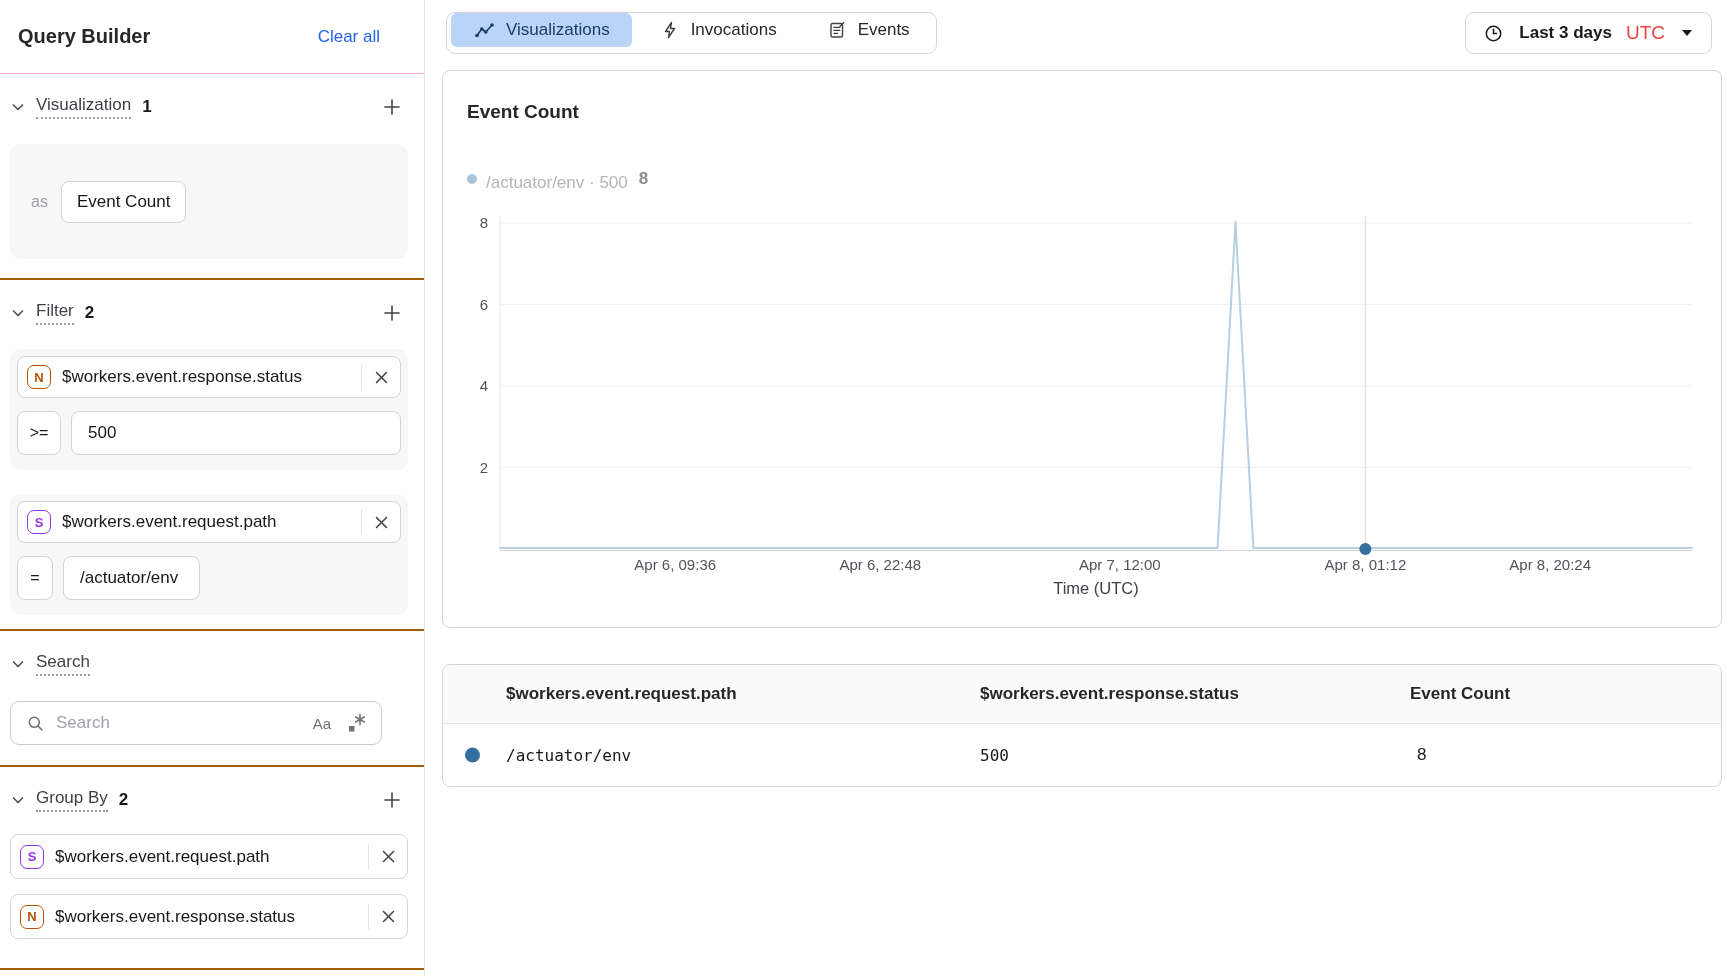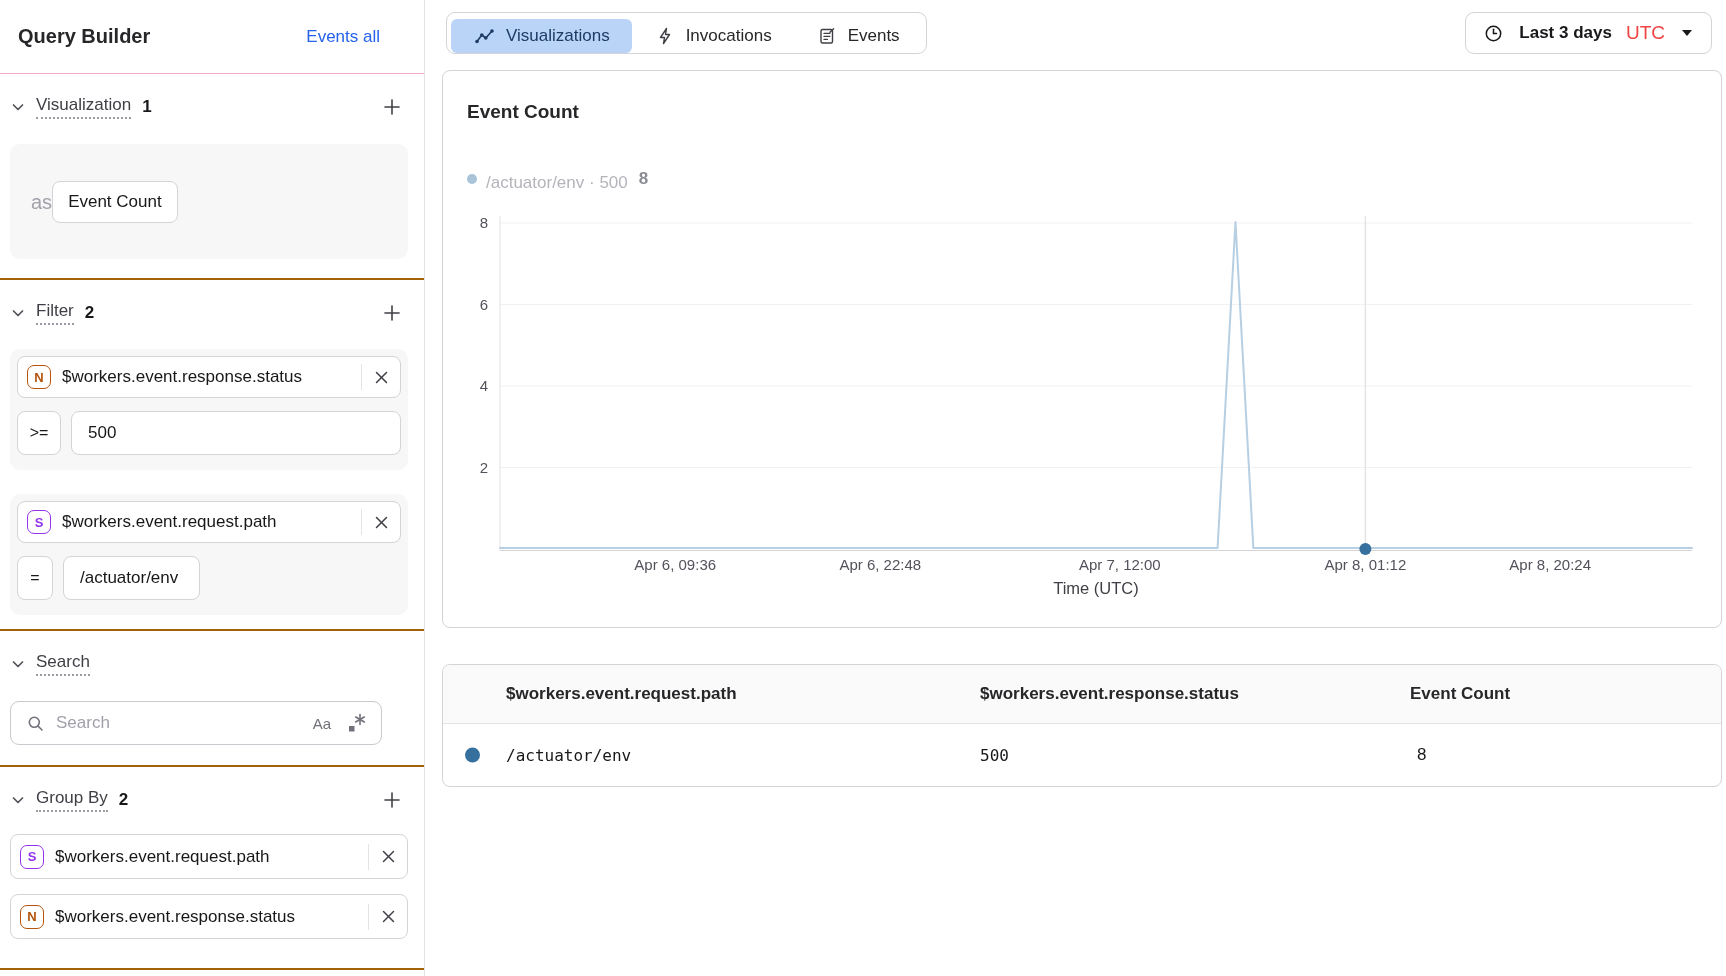--- a/index.html
+++ b/index.html
@@ -21,21 +21,21 @@
   .sec-label { font-size:17px; color:#3f3f46; border-bottom:2px dotted #9b9ba3; padding-bottom:2px; }
   .sec-count { font-size:17px; font-weight:700; color:#18181b; margin-left:11px; }
   .spacer { flex:1; }
   .icon-btn { background:none; border:none; cursor:pointer; display:flex; align-items:center; justify-content:center; padding:2px; }
 
   .qcard { background:#f7f7f8; border-radius:10px; margin-top:23px; padding:7px 7px 15px; }
   .viz-card { margin-top:24px; padding:15px 12px 12px 0; height:115px; }
   .viz-row1 { display:flex; align-items:center; padding-left:27px; }
   .viz-fn { font-size:17px; font-weight:500; color:#18181b; flex:1; }
   .viz-row2 { display:flex; align-items:center; margin-top:22px; padding-left:21px; }
-  .as-label { font-size:20px; color:#a1a1aa; }
+  .as-label { font-size:16px; color:#a1a1aa; margin-right:13px; }
   .alias-box { background:#fff; border:1px solid #d4d4d8; border-radius:8px; height:42px;
     display:flex; align-items:center; padding:0 15px; font-size:17px; color:#18181b; }
 
   .field-row { background:#fff; border:1px solid #d4d4d8; border-radius:8px; height:42px;
     display:flex; align-items:center; padding-left:9px; }
   .badge { width:24px; height:24px; border-radius:7px; border:1.5px solid; font-size:13px; font-weight:700;
     display:flex; align-items:center; justify-content:center; flex-shrink:0; }
   .badge-n { border-color:#b45309; color:#b45309; }
   .badge-s { border-color:#9333ea; color:#9333ea; }
   .field-text { font-size:17px; color:#18181b; margin-left:11px; flex:1; white-space:nowrap; overflow:hidden; }
@@ -56,21 +56,21 @@
   .search-ph { font-size:17px; color:#a1a1aa; margin-left:10px; flex:1; }
   .aa-btn { font-size:15px; color:#71717a; background:none; border:none; cursor:pointer; margin-right:14px; font-family:inherit; }
 
   .gb-item { background:#fff; border:1px solid #d4d4d8; border-radius:8px; height:45px;
     display:flex; align-items:center; padding-left:9px; margin-top:21px; }
   .gb-item + .gb-item { margin-top:15px; }
 
   
   .main { position:relative; flex:1; background:#fff; }
   .tabs { position:absolute; left:21px; top:12px; height:42px; border:1px solid #d4d4d8; border-radius:9px;
-    display:flex; align-items:flex-end; padding:0 4px; background:#fff; }
+    display:flex; align-items:flex-start; padding:0 4px; gap:5px; background:#fff; }
   .tab { height:34px; border-radius:6px; display:flex; align-items:center; gap:10px; padding:0 22px;
     font-size:17px; color:#27272a; background:none; border:none; cursor:pointer; font-family:inherit; }
   .tab.active { background:#b9d4f7; color:#1d3b63; font-weight:500; }
 
   .time-btn { position:absolute; right:14px; top:12px; height:42px; border:1px solid #d4d4d8; border-radius:9px;
     display:flex; align-items:center; gap:14px; padding:0 16px; background:#fff; cursor:pointer; font-family:inherit; }
   .time-label { font-size:17px; font-weight:600; color:#18181b; }
   .time-tz { font-size:19px; color:#ef4444; }
 
   .chart-card { position:absolute; left:17px; top:70px; width:1280px; height:558px;
@@ -99,21 +99,21 @@
   .td3 { padding-left:7px; }
 </style>
 </head>
 <body>
 
 <div class="app">
 
   <aside class="sidebar">
     <div class="sb-header">
       <div class="sb-title">Query Builder</div>
-      <button class="link-blue">Events all</button>
+      <button class="link-blue">Clear all</button>
     </div>
 
     <div class="section sec-viz">
       <div class="sec-head">
         <button class="chev-btn">
           <svg width="16" height="16" viewBox="0 0 16 16">
               <polyline points="3.5,6 8,10.5 12.5,6" fill="none" stroke="#52525b" stroke-width="1.7" stroke-linecap="round" stroke-linejoin="round"></polyline>
             </svg>
         </button>
         <span class="sec-label">Visualization</span>

